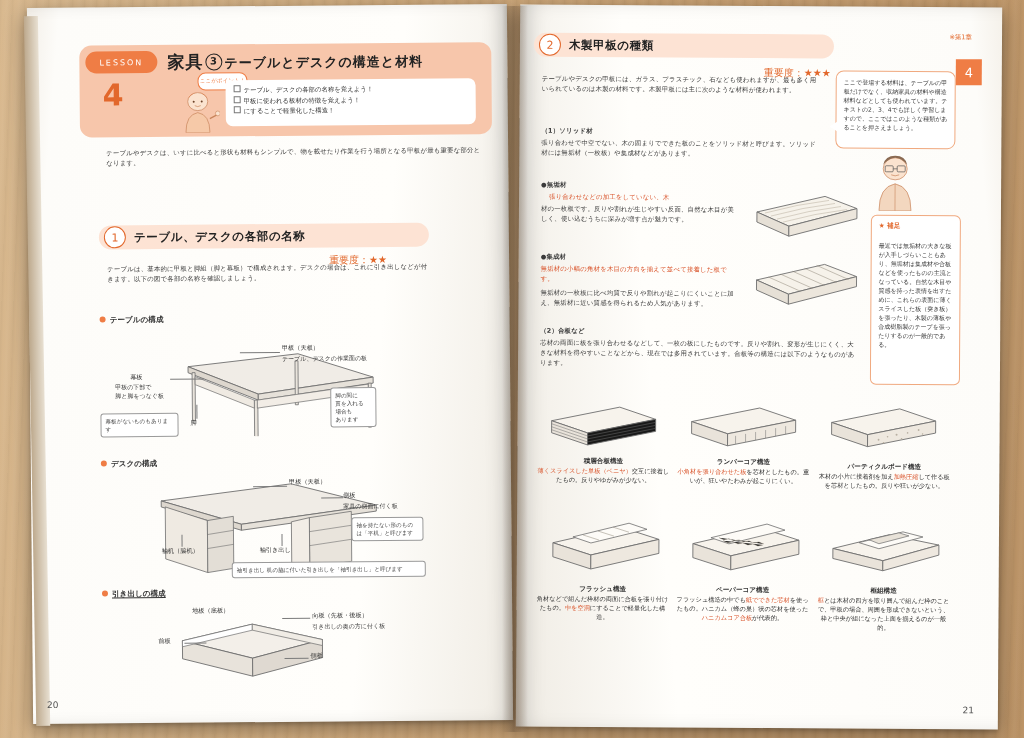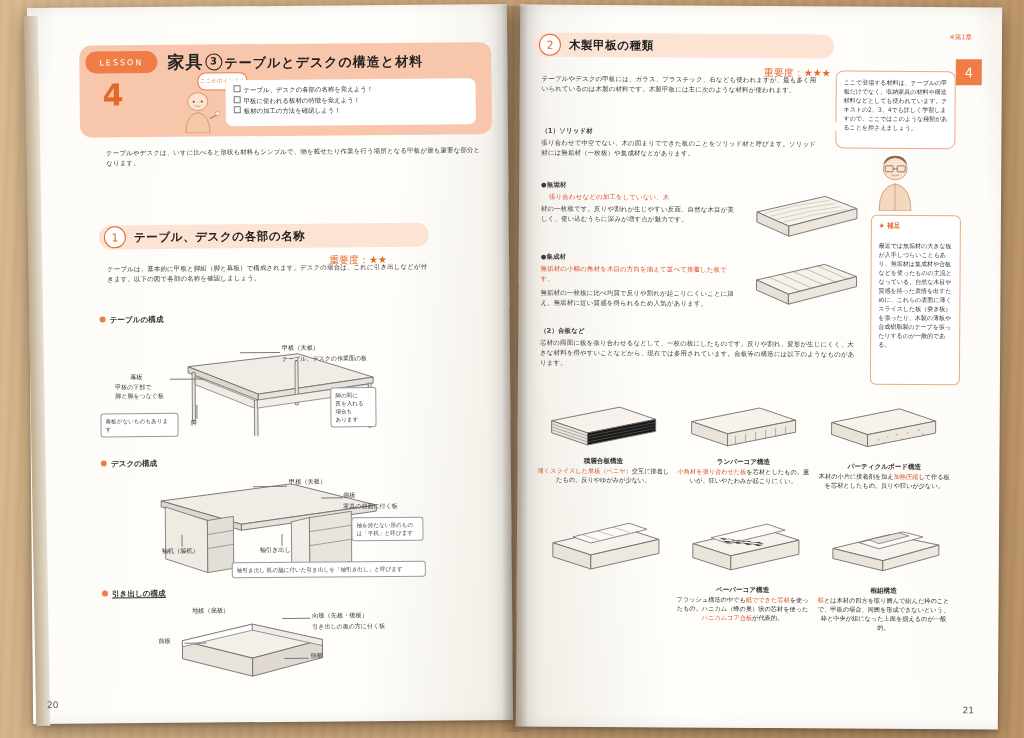--- a/index.html
+++ b/index.html
@@ -164,21 +164,21 @@
           <circle cx="24" cy="13" r="1" fill="#6b4228"></circle>
         <path d="M17 17 Q20 19 23 17" stroke="#c8855c" fill="none" stroke-width="0.7"></path>
         <path d="M8 44 Q8 26 20 24 Q32 26 32 44Z" fill="#f6c9a8" stroke="#c8855c" stroke-width="0.7"></path>
         <path d="M32 30 L40 26" stroke="#c8855c" stroke-width="1.4" fill="none"></path>
         <circle cx="40" cy="25" r="2.4" fill="#fbe3cf" stroke="#c8855c" stroke-width="0.6"></circle>
       </svg>
 
       <div class="points-box">
         <div><span class="chk"></span><span>テーブル、デスクの各部の名称を覚えよう！</span></div>
         <div><span class="chk"></span><span>甲板に使われる板材の特徴を覚えよう！</span></div>
-        <div><span class="chk"></span><span>板材の加工の方法を確認しよう！</span></div>
+        <div><span class="chk"></span><span>にすることで軽量化した構造！</span></div>
       </div>
 
       <div class="lead tiny">テーブルやデスクは、いすに比べると形状も材料もシンプルで、物を載せたり作業を行う場所となる甲板が最も重要な部分となります。</div>
 
       <div class="sec-head" style="left:70px;top:218px;width:330px;">
         <div class="sec-num">1</div>
         <div class="sec-title">テーブル、デスクの各部の名称</div>
       </div>
       <div class="importance" style="position:absolute;left:300px;top:248px;">重要度：★★</div>
       <div class="tiny" style="position:absolute;left:78px;top:258px;width:322px;">テーブルは、基本的に甲板と脚組（脚と幕板）で構成されます。デスクの場合は、これに引き出しなどが付きます。以下の図で各部の名称を確認しましょう。</div>
@@ -412,20 +412,24 @@
         <polygon points="10,26 78,10 116,22 48,38" fill="#f7f3ec" stroke="#6f6f6f" stroke-width="0.9"></polygon>
         <polygon points="10,26 48,38 48,52 10,40" fill="#e9e3da" stroke="#6f6f6f" stroke-width="0.9"></polygon>
         <polygon points="48,38 116,22 116,36 48,52" fill="#eee8df" stroke="#6f6f6f" stroke-width="0.9"></polygon>
         <polygon points="30,20 86,6 104,12 48,26" fill="#fdfbf7" stroke="#6f6f6f" stroke-width="0.8"></polygon>
         <g stroke="#8f8679" stroke-width="0.5">
           <line x1="40" y1="18" x2="56" y2="23"></line>
             <line x1="55" y1="14" x2="71" y2="19"></line>
             <line x1="70" y1="10" x2="86" y2="15"></line>
         </g>
       </svg>
+      <div class="figcap" style="position:absolute;left:20px;top:580px;width:132px;">
+        <b>フラッシュ構造</b><br>
+        <span>角材などで組んだ枠材の両面に合板を張り付けたもの。</span><span class="red">中を空洞</span><span>にすることで軽量化した構造。</span>
+      </div>
 
       <svg class="ov" style="left:166px;top:512px;" width="124" height="62">
         <polygon points="10,26 78,10 116,22 48,38" fill="#f7f3ec" stroke="#6f6f6f" stroke-width="0.9"></polygon>
         <polygon points="10,26 48,38 48,52 10,40" fill="#e9e3da" stroke="#6f6f6f" stroke-width="0.9"></polygon>
         <polygon points="48,38 116,22 116,36 48,52" fill="#eee8df" stroke="#6f6f6f" stroke-width="0.9"></polygon>
         <polygon points="28,20 84,6 102,12 46,26" fill="#fdfbf7" stroke="#6f6f6f" stroke-width="0.8"></polygon>
         <g stroke="#9a9184" stroke-width="0.45">
           <path d="M36 20 l5 2 l5 -1 l5 2 l5 -1 l5 2 l5 -1 l5 2 l5 -1 l5 2"></path>
           <path d="M40 23 l5 2 l5 -1 l5 2 l5 -1 l5 2 l5 -1 l5 2 l5 -1"></path>
         </g>

